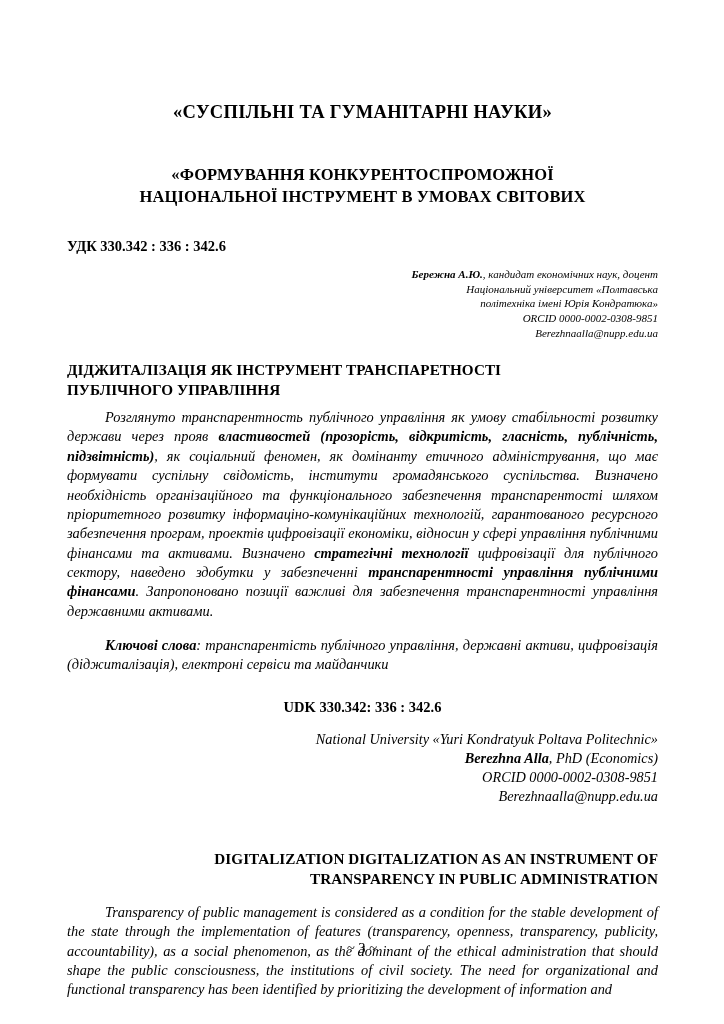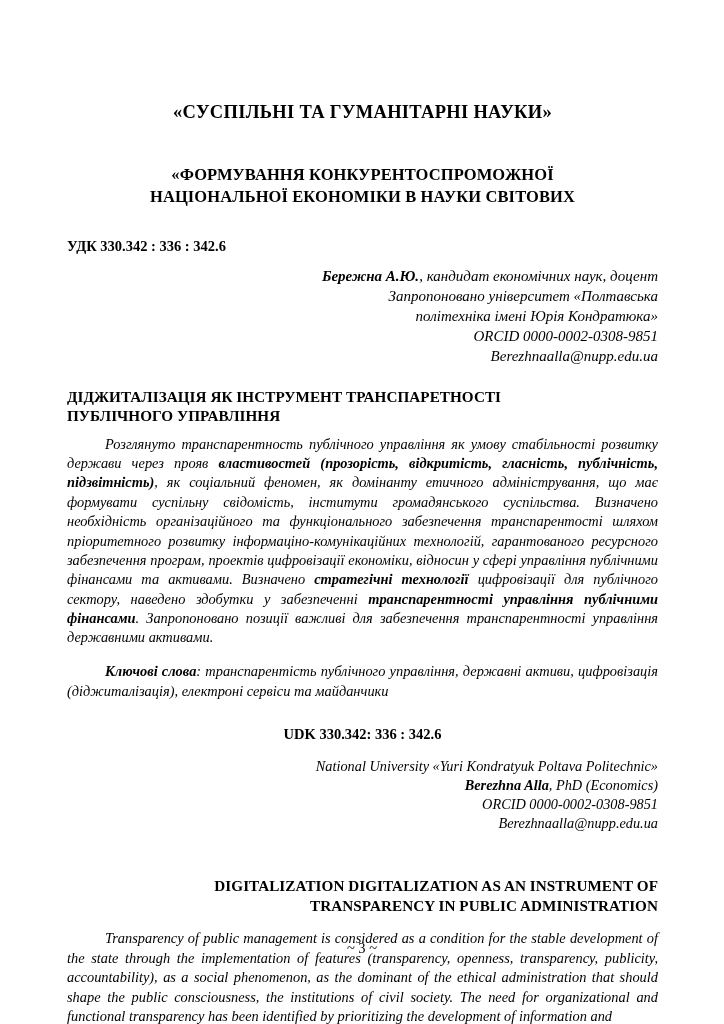--- a/index.html
+++ b/index.html
@@ -55,21 +55,21 @@
     font-size: 14.5px;
     font-weight: bold;
     text-align: center;
   }
 
   
   .authorblock {
     margin-top: 12px;
     text-align: right;
     font-style: italic;
-    font-size: 15px;
+    font-size: 11px;
     line-height: 1.33;
   }
   .authorblock .who {
     font-weight: bold;
   }
   .authorblock-en {
     margin-top: 14px;
     text-align: right;
     font-style: italic;
     font-size: 14.3px;
@@ -139,28 +139,28 @@
 </head>
 <body>
 
 <div class="page">
   <div class="content">
 
     <div class="rubric">«СУСПІЛЬНІ ТА ГУМАНІТАРНІ НАУКИ»</div>
 
     <div class="issue-title">
       <div>«ФОРМУВАННЯ КОНКУРЕНТОСПРОМОЖНОЇ</div>
-      <div>НАЦІОНАЛЬНОЇ ЕКОНОМІКИ В НАУКИ СВІТОВИХ</div>
+      <div>НАЦІОНАЛЬНОЇ ІНСТРУМЕНТ В УМОВАХ СВІТОВИХ</div>
     </div>
 
     <div class="udk">УДК 330.342 : 336 : 342.6</div>
 
     <div class="authorblock">
       <div><span class="who">Бережна А.Ю.</span><span>, кандидат економічних наук, доцент</span></div>
-      <div>Запропоновано університет «Полтавська</div>
+      <div>Національний університет «Полтавська</div>
       <div>політехніка імені Юрія Кондратюка»</div>
       <div>ORCID 0000-0002-0308-9851</div>
       <div>Berezhnaalla@nupp.edu.ua</div>
     </div>
 
     <div class="article-title">
       <div>ДІДЖИТАЛІЗАЦІЯ ЯК ІНСТРУМЕНТ ТРАНСПАРЕТНОСТІ</div>
       <div>ПУБЛІЧНОГО УПРАВЛІННЯ</div>
     </div>
 

